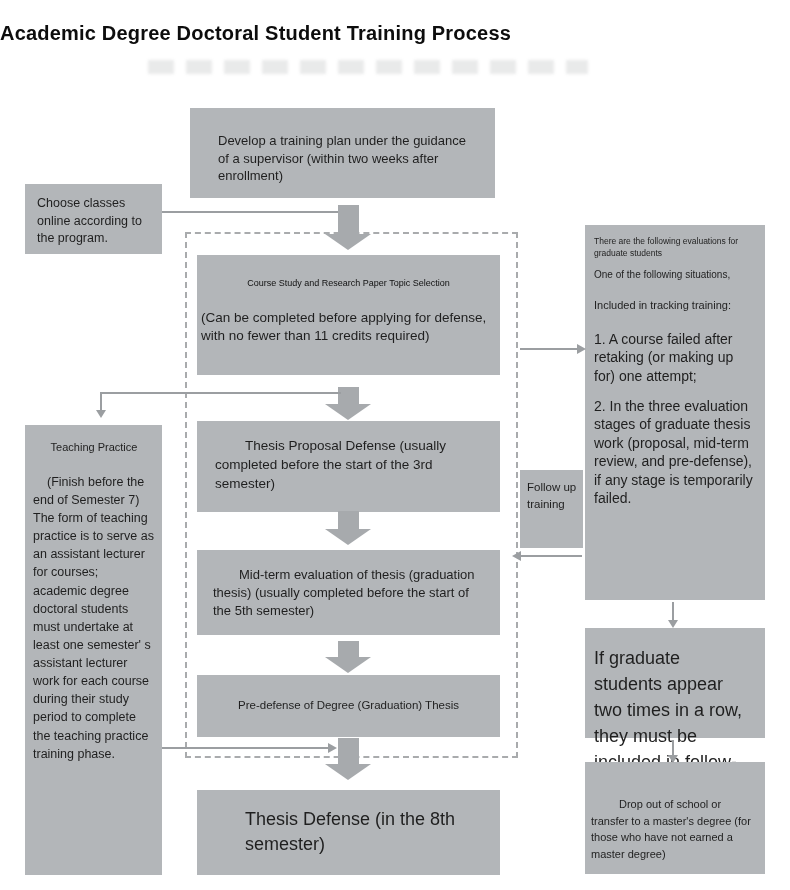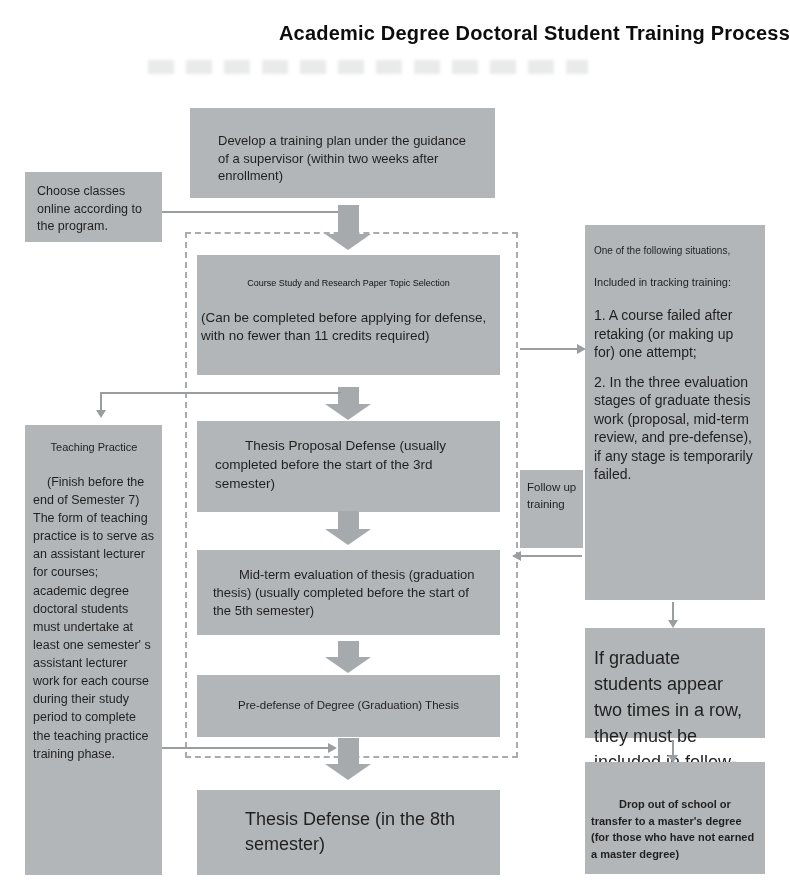--- a/index.html
+++ b/index.html
@@ -1,31 +1,31 @@
 <!DOCTYPE html>
 <html><head>
 <meta charset="utf-8">
 <style>
   html,body{margin:0;padding:0;background:#ffffff;}
   body{width:790px;height:890px;position:relative;overflow:hidden;
        font-family:"Liberation Sans", sans-serif;color:#1f1f1f;}
   .abs{position:absolute;}
   
-  .title{left:0;top:22px;width:790px;text-align:right;font-size:20px;
+  .title{left:0;top:22px;width:790px;text-align:left;font-size:20px;
          font-weight:600;letter-spacing:.2px;color:#0d0d0d;}
   .ghost{left:148px;top:60px;width:440px;height:14px;opacity:.18;filter:blur(1.5px);
          background:repeating-linear-gradient(90deg,#8a8d90 0 26px,#ffffff00 26px 38px);}
   
   .dashed{left:185px;top:232px;width:333px;height:526px;border:2px dashed #a9abad;
           box-sizing:border-box;background:transparent;}
   
   .box{background:#b3b6b9;box-sizing:border-box;line-height:1.35;}
   .box p{margin:0;}
   .b-develop{left:190px;top:108px;width:305px;height:90px;padding:24px 26px 0 28px;font-size:13px;}
-  .b-choose{left:25px;top:172px;width:137px;height:70px;padding:11px 4px 0 12px;font-size:12.5px;line-height:1.4;}
+  .b-choose{left:25px;top:184px;width:137px;height:70px;padding:11px 4px 0 12px;font-size:12.5px;line-height:1.4;}
   .b-course{left:197px;top:255px;width:303px;height:120px;padding:22px 2px 0 2px;}
   .course-title{text-align:center;font-size:9px;color:#111;}
   .course-note{margin-top:20px !important;font-size:13.5px;padding:0 2px;}
   .b-proposal{left:197px;top:421px;width:303px;height:91px;padding:16px 20px 0 18px;font-size:13.5px;}
   .b-proposal p{text-indent:30px;line-height:1.4;}
   .b-midterm{left:197px;top:550px;width:303px;height:85px;padding:16px 18px 0 16px;font-size:13px;}
   .b-midterm p{text-indent:26px;line-height:1.4;}
   .b-predef{left:197px;top:675px;width:303px;height:62px;display:flex;align-items:center;
             justify-content:center;font-size:11.5px;}
   .b-defense{left:197px;top:790px;width:303px;height:85px;padding:17px 40px 0 48px;font-size:18px;line-height:1.4;}
@@ -34,21 +34,21 @@
   .tp-body{margin-top:18px !important;text-indent:14px;line-height:1.45;}
   .b-eval{left:585px;top:225px;width:180px;height:375px;padding:11px 8px 0 9px;}
   .ev1{font-size:8.5px;line-height:1.4;}
   .ev2{font-size:10px;margin-top:8px !important;}
   .ev3{font-size:11px;margin-top:17px !important;}
   .ev4{font-size:14px;margin-top:17px !important;line-height:1.3;}
   .ev5{font-size:14px;margin-top:12px !important;line-height:1.32;}
   .b-follow{left:520px;top:470px;width:63px;height:78px;padding:9px 0 0 7px;font-size:11.5px;line-height:1.5;}
   .b-tworow{left:585px;top:628px;width:180px;height:110px;padding:17px 20px 0 9px;font-size:18px;line-height:1.45;}
   .b-dropout{left:585px;top:762px;width:180px;height:112px;padding:34px 6px 0 6px;font-size:11px;line-height:1.5;}
-  .b-dropout p{text-indent:28px;font-weight:bold;}
+  .b-dropout p{text-indent:28px;}
   
   .barrow{width:46px;display:flex;flex-direction:column;align-items:center;}
   .barrow .shaft{width:21px;flex:1;background:#a7aaad;}
   .barrow .bhead{width:0;height:0;border-left:23px solid transparent;
                  border-right:23px solid transparent;border-top:16px solid #a7aaad;}
   
   .hline{height:2px;background:#9b9ea1;}
   .vline{width:2px;background:#9b9ea1;}
   .head-right{width:0;height:0;border-top:5px solid transparent;border-bottom:5px solid transparent;
               border-left:9px solid #9b9ea1;}
@@ -93,20 +93,21 @@
 <div class="abs box b-choose">
   <p>Choose classes online according to the program.</p>
 </div>
 
 <div class="abs box b-teaching">
   <p class="tp-title">Teaching Practice</p>
   <p class="tp-body">(Finish before the end of Semester 7) The form of teaching practice is to serve as an assistant lecturer for courses;  academic degree doctoral students must undertake at least one semester' s assistant lecturer work for each course during their study period to complete the teaching practice training phase.</p>
 </div>
 
 <div class="abs box b-eval">
+  <p class="ev1">There are the following evaluations for graduate students</p>
   <p class="ev2">One of the following situations,</p>
   <p class="ev3">Included in tracking training:</p>
   <p class="ev4">1. A course failed after retaking (or making up for) one attempt;</p>
   <p class="ev5">2. In the three evaluation stages of graduate thesis work (proposal, mid-term review, and pre-defense), if any stage is temporarily failed.</p>
 </div>
 
 <div class="abs box b-follow">
   <p>Follow up training</p>
 </div>
 

